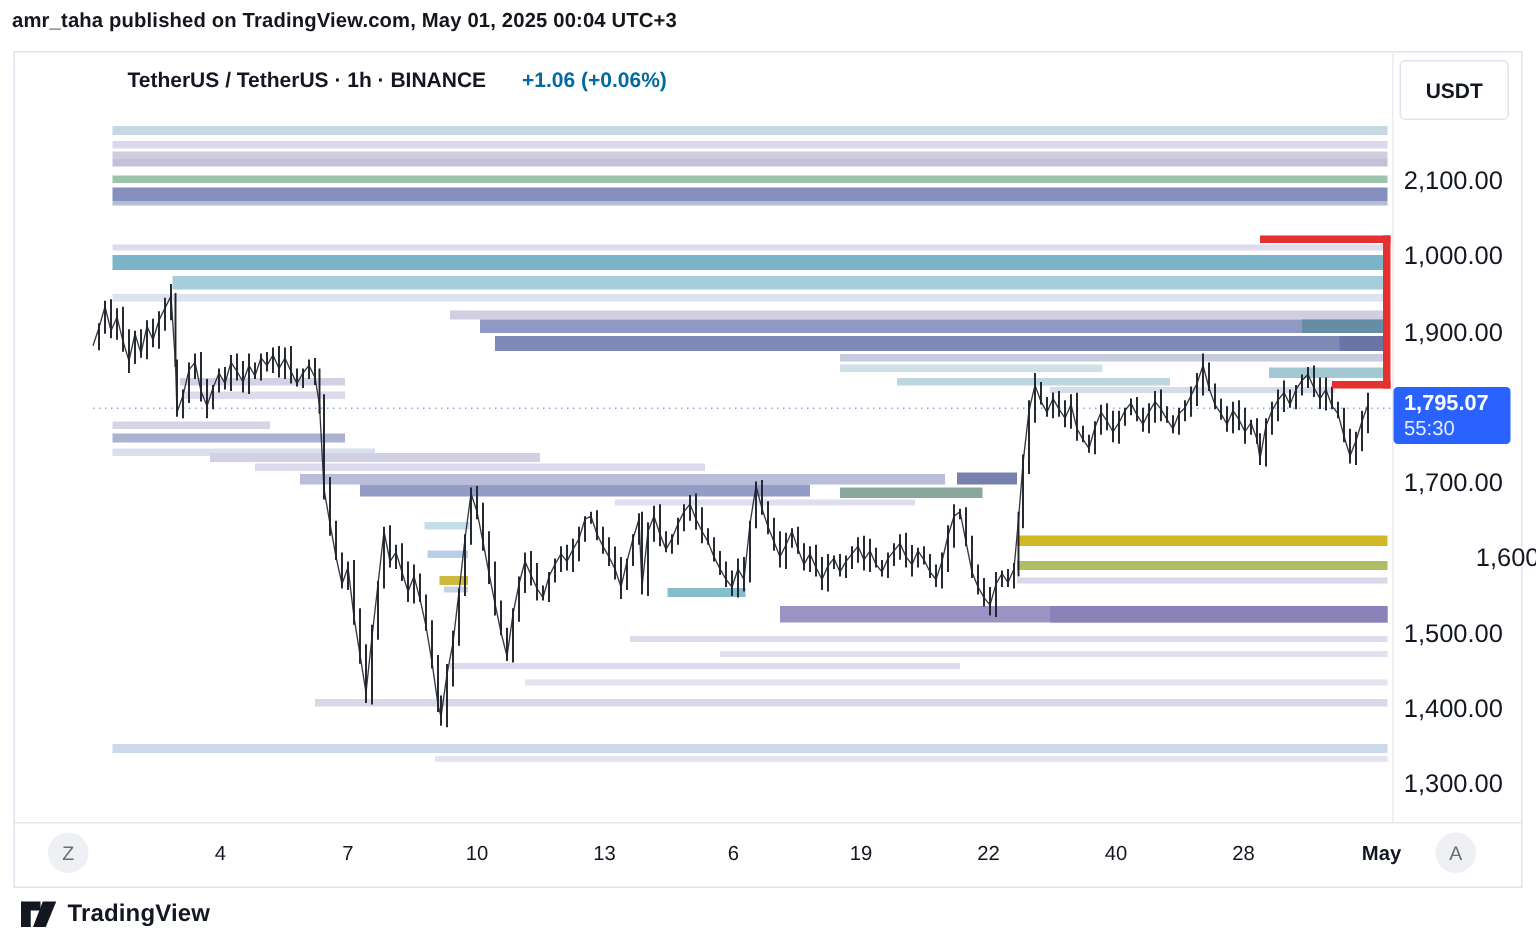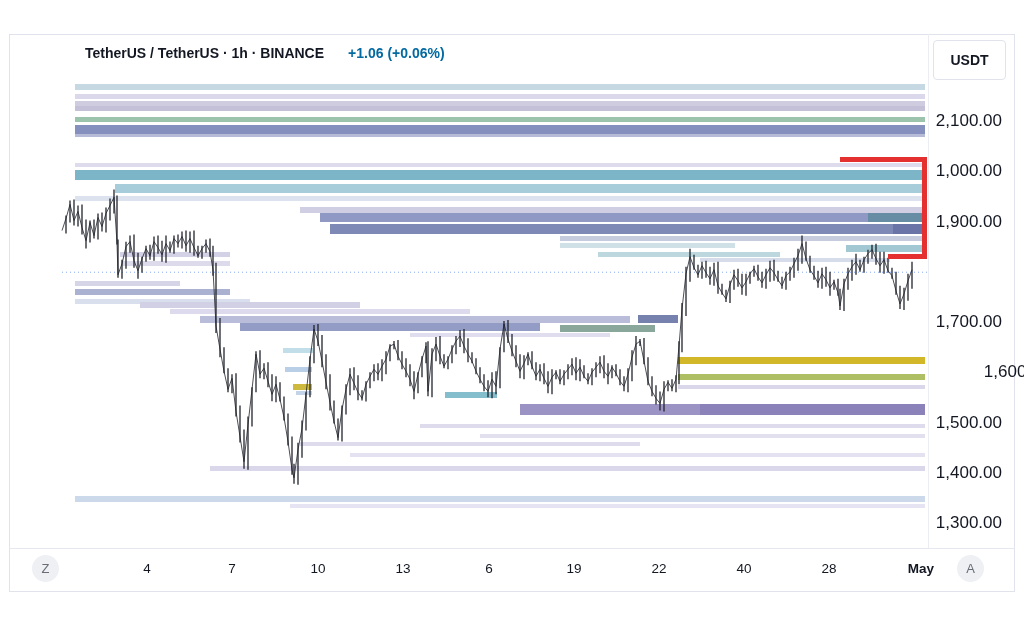--- a/index.html
+++ b/index.html
@@ -25,20 +25,21 @@
     color:#fff;z-index:7;padding:2px 0 0 7px;box-sizing:border-box;line-height:18px;}
   .price-tag .pv{font-size:14.5px;font-weight:700;}
   .price-tag .countdown{font-size:13.5px;font-weight:400;color:rgba(255,255,255,.88);line-height:16px;}
   .footer{position:absolute;left:14px;top:599px;display:flex;align-items:center;gap:7px;z-index:6;}
   .footer .logo-text{font-size:16px;font-weight:600;color:#131722;letter-spacing:.1px;}
 </style>
 </head>
 <body>
 
 <div class="page">
+  <div class="attribution">amr_taha published on TradingView.com, May 01, 2025 00:04 UTC+3</div>
 
   <div class="card"></div>
 
   <svg id="chart-svg" viewBox="0 0 1024 630">
       <defs>
         <clipPath id="plotclip">
           <rect x="10" y="36" width="920" height="512"></rect>
         </clipPath>
       </defs>
       <g clip-path="url(#plotclip)">
@@ -350,14 +351,25 @@
       <div class="t-tick" style="left: 287px;">10</div>
       <div class="t-tick" style="left: 372px;">13</div>
       <div class="t-tick" style="left: 458px;">6</div>
       <div class="t-tick" style="left: 543px;">19</div>
       <div class="t-tick" style="left: 628px;">22</div>
       <div class="t-tick" style="left: 713px;">40</div>
       <div class="t-tick" style="left: 798px;">28</div>
       <div class="t-tick bold" style="left: 890px;">May</div>
     </div>
 
-
+  <div class="price-tag">
+    <div class="pv">1,795.07</div>
+    <div class="countdown">55:30</div>
+  </div>
+
+  <div class="footer">
+    <svg width="24" height="21" viewBox="0 0 24 21">
+      <path d="M0,2 h13 v6 h-6.5 v11 h-6.5 z" fill="#131722"></path>
+      <path d="M14.5,2 h9 l-7,17 h-8.5 z" fill="#131722"></path>
+    </svg>
+    <span class="logo-text">TradingView</span>
+  </div>
 </div>
 
 </body></html>

